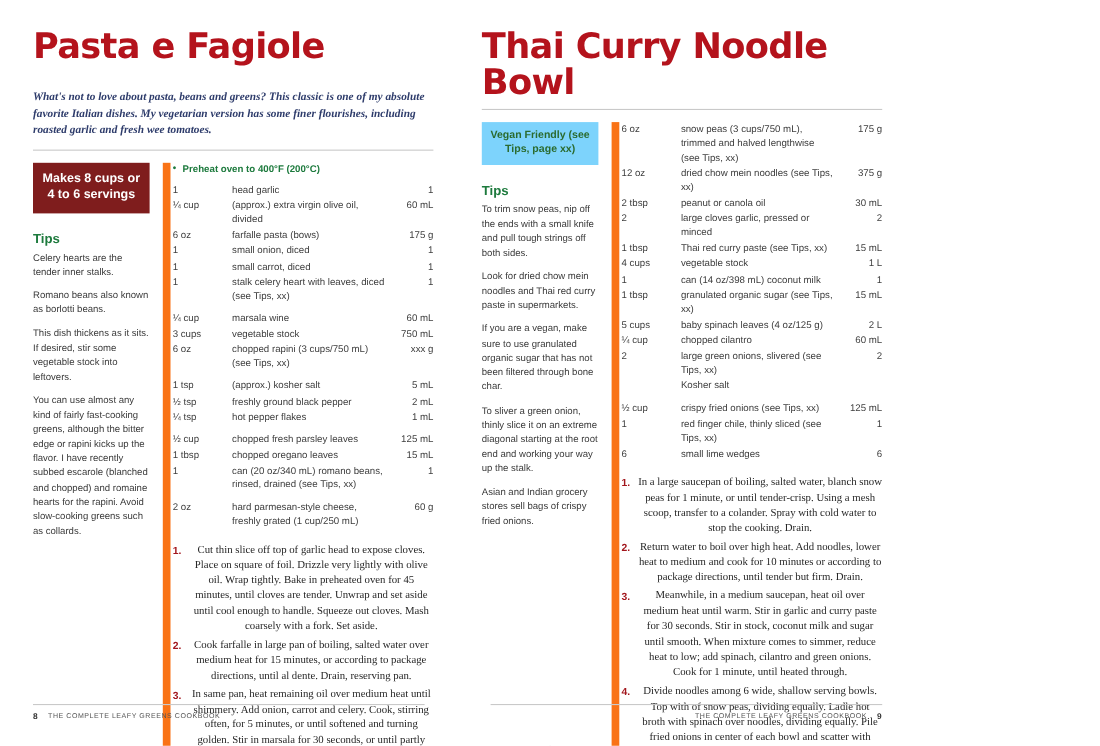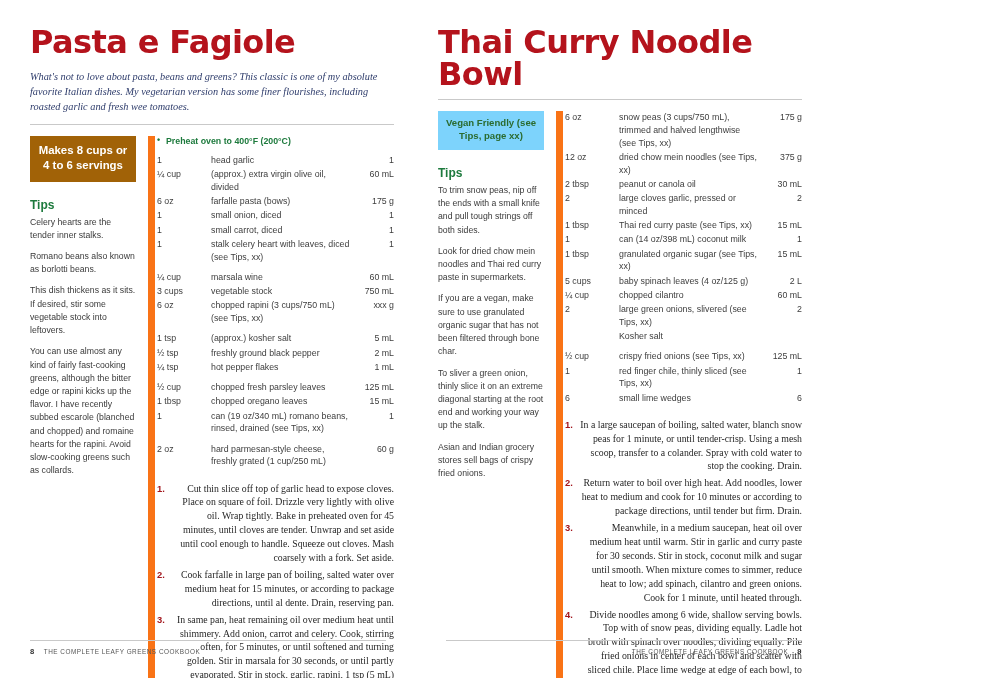--- a/index.html
+++ b/index.html
@@ -23,40 +23,40 @@
   
   .recipe-title {
     font-family: "DejaVu Sans", sans-serif;
     font-weight: bold;
     font-size: 32px;
     line-height: 1.0;
     color: #b4131c;
     letter-spacing: -0.6px;
   }
   .recipe-intro {
-    margin-top: 12px;
+    margin-top: 24px;
     font-family: "Liberation Serif", serif;
     font-style: italic;
-    font-weight: normal;
+    font-weight: bold;
     font-size: 10.3px;
     line-height: 1.45;
     color: #2e3c6b;
   }
   .rule-top {
     margin-top: 9px;
     border-top: 1px solid #c9c9c9;
   }
 
   
   .cols { display: flex; margin-top: 11px; }
   .col-side { width: 118px; flex: 0 0 118px; padding-right: 12px; }
   .col-main { flex: 1 1 auto; border-left: 7px solid #f97316; padding-left: 2px; }
 
   .serving-box {
-    background: #a16207;
+    background: #7f1d1d;
     color: #ffffff;
     font-size: 11.4px;
     font-weight: bold;
     line-height: 1.35;
     padding: 7px 8px 8px 8px;
     text-align: center;
   }
   .vegan-box {
     background: #7dd3fc;
     color: #2b6b2f;
@@ -114,21 +114,21 @@
   ol.steps { margin-top: 12px; list-style: none; counter-reset: st; }
   ol.steps li {
     font-family: "Liberation Serif", serif;
     font-size: 9.8px;
     line-height: 1.42;
     color: #262626;
     counter-increment: st;
     position: relative;
     padding-left: 15px;
     margin-bottom: 3px;
-    text-align: right;
+    text-align: center;
   }
   ol.steps li::before {
     content: counter(st) ".";
     position: absolute; left: 0; top: 0;
     font-family: "Liberation Sans", sans-serif;
     font-weight: bold;
     font-size: 9.4px;
     color: #a2161d;
   }
 
@@ -263,21 +263,21 @@
                 <td class="name">chopped fresh parsley leaves</td>
                 <td class="met">125 mL</td>
               </tr>
             <tr>
                 <td class="qty">1 tbsp</td>
                 <td class="name">chopped oregano leaves</td>
                 <td class="met">15 mL</td>
               </tr>
             <tr>
                 <td class="qty">1</td>
-                <td class="name">can (19 oz/340 mL) romano beans, rinsed, drained (see Tips, xx)</td>
+                <td class="name">can (20 oz/340 mL) romano beans, rinsed, drained (see Tips, xx)</td>
                 <td class="met">1</td>
               </tr>
             <tr class="gap">
                 <td class="qty">2 oz</td>
                 <td class="name">hard parmesan-style cheese, freshly grated (1 cup/250 mL)</td>
                 <td class="met">60 g</td>
               </tr>
           </tbody>
         </table>
 
@@ -339,20 +339,25 @@
                 <td class="qty">2</td>
                 <td class="name">large cloves garlic, pressed or minced</td>
                 <td class="met">2</td>
               </tr>
             <tr>
                 <td class="qty">1 tbsp</td>
                 <td class="name">Thai red curry paste (see Tips, xx)</td>
                 <td class="met">15 mL</td>
               </tr>
             <tr>
+                <td class="qty">4 cups</td>
+                <td class="name">vegetable stock</td>
+                <td class="met">1 L</td>
+              </tr>
+            <tr>
                 <td class="qty">1</td>
                 <td class="name">can (14 oz/398 mL) coconut milk</td>
                 <td class="met">1</td>
               </tr>
             <tr>
                 <td class="qty">1 tbsp</td>
                 <td class="name">granulated organic sugar (see Tips, xx)</td>
                 <td class="met">15 mL</td>
               </tr>
             <tr>

